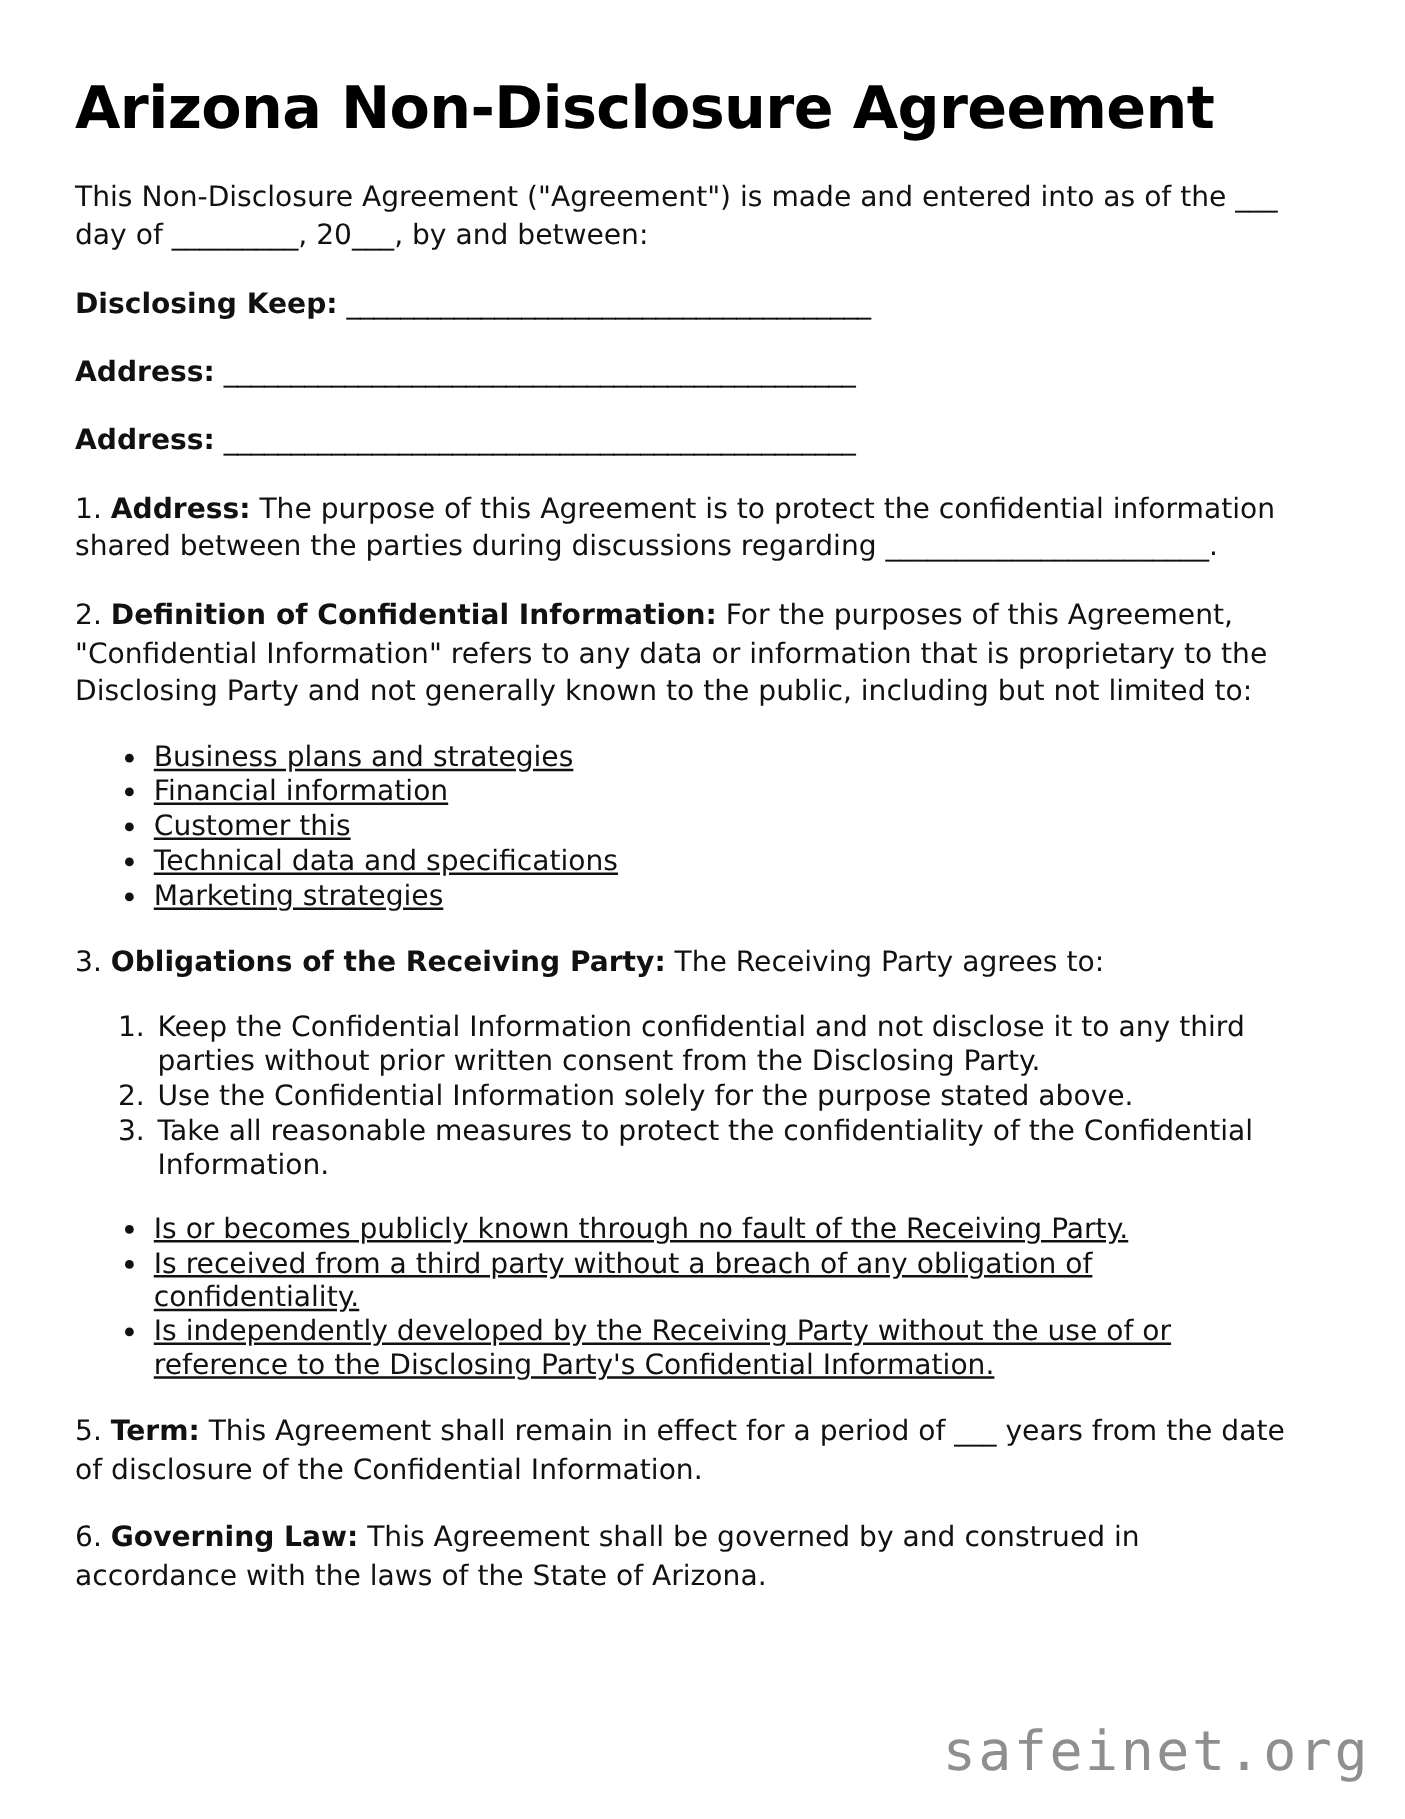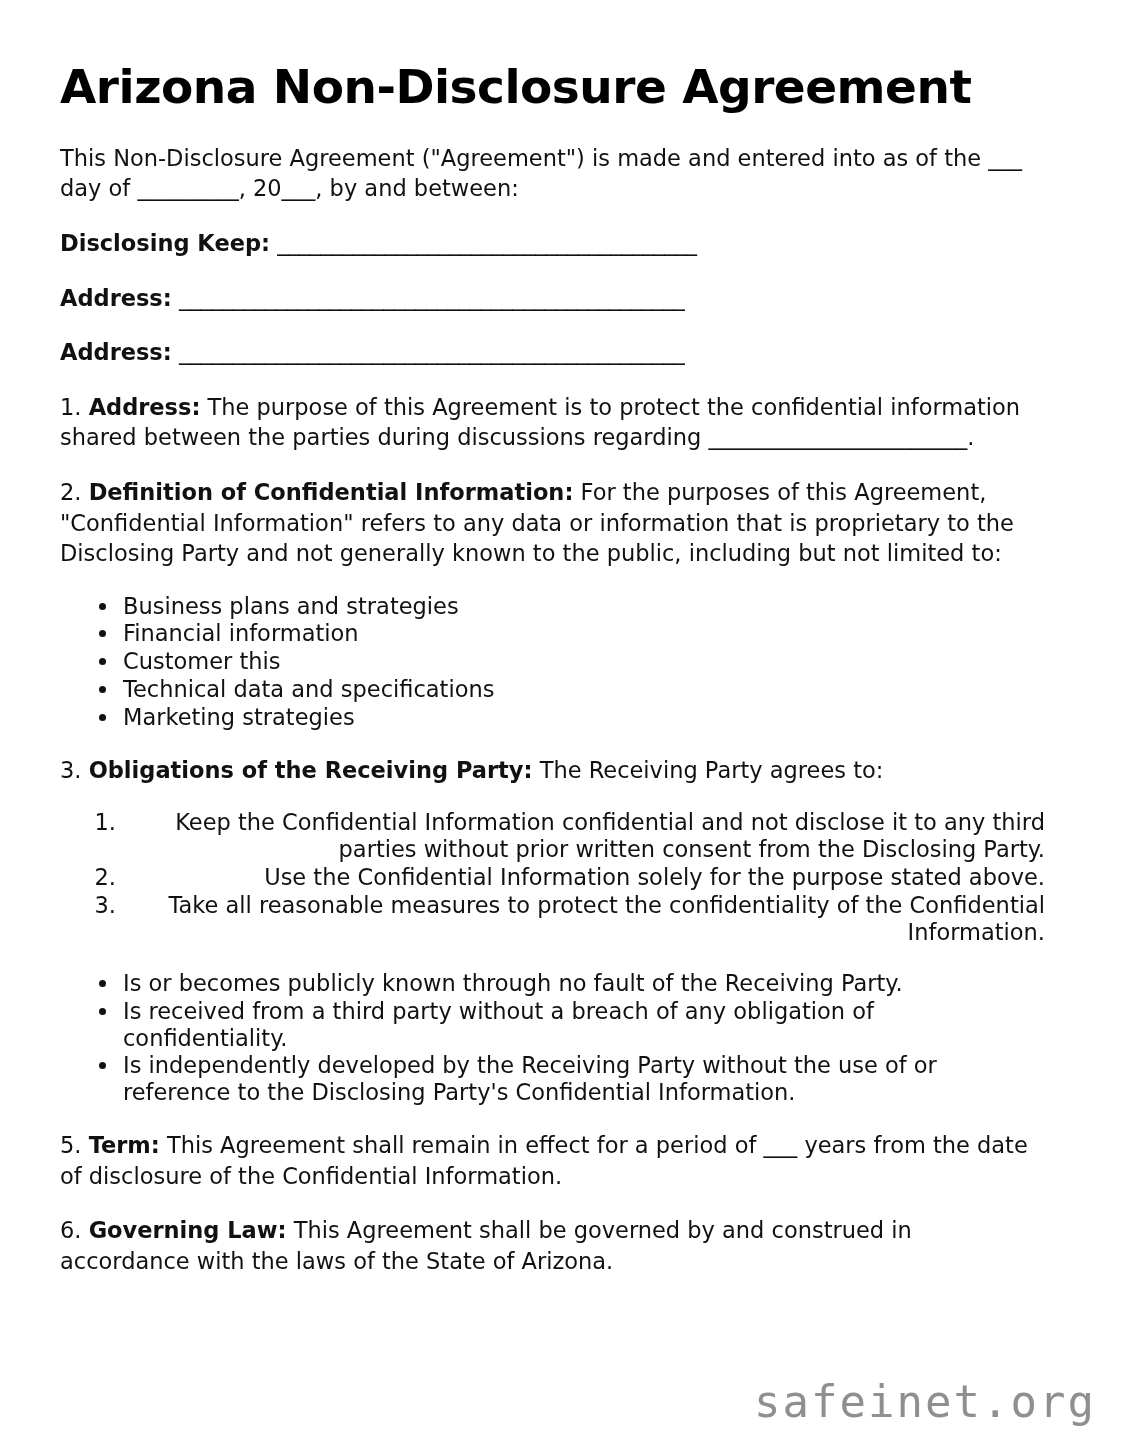--- a/index.html
+++ b/index.html
@@ -40,36 +40,36 @@
   .blank {
     letter-spacing: -0.5px;
   }
   ul.bullets {
     font-size: 22.5px;
     line-height: 1.19;
     margin: 0 0 24px 0;
     padding-left: 60px;
     list-style-type: disc;
     color: #111;
+    text-decoration: underline;
   }
   ul.bullets li {
     margin: 0 0 1px 0;
     padding-left: 3px;
   }
   ol.numlist {
     font-size: 22.5px;
     line-height: 1.2;
     margin: 0 0 24px 0;
     padding-left: 63px;
     color: #111;
   }
   ol.numlist li {
     margin: 0 0 1px 0;
     padding-left: 3px;
-    text-align: right;
   }
   .watermark {
     position: absolute;
     right: 28px;
     bottom: 28px;
     font-family: "DejaVu Sans Mono", monospace;
     font-size: 44px;
     letter-spacing: 2px;
     color: #7c7c7c;
     opacity: 0.85;

